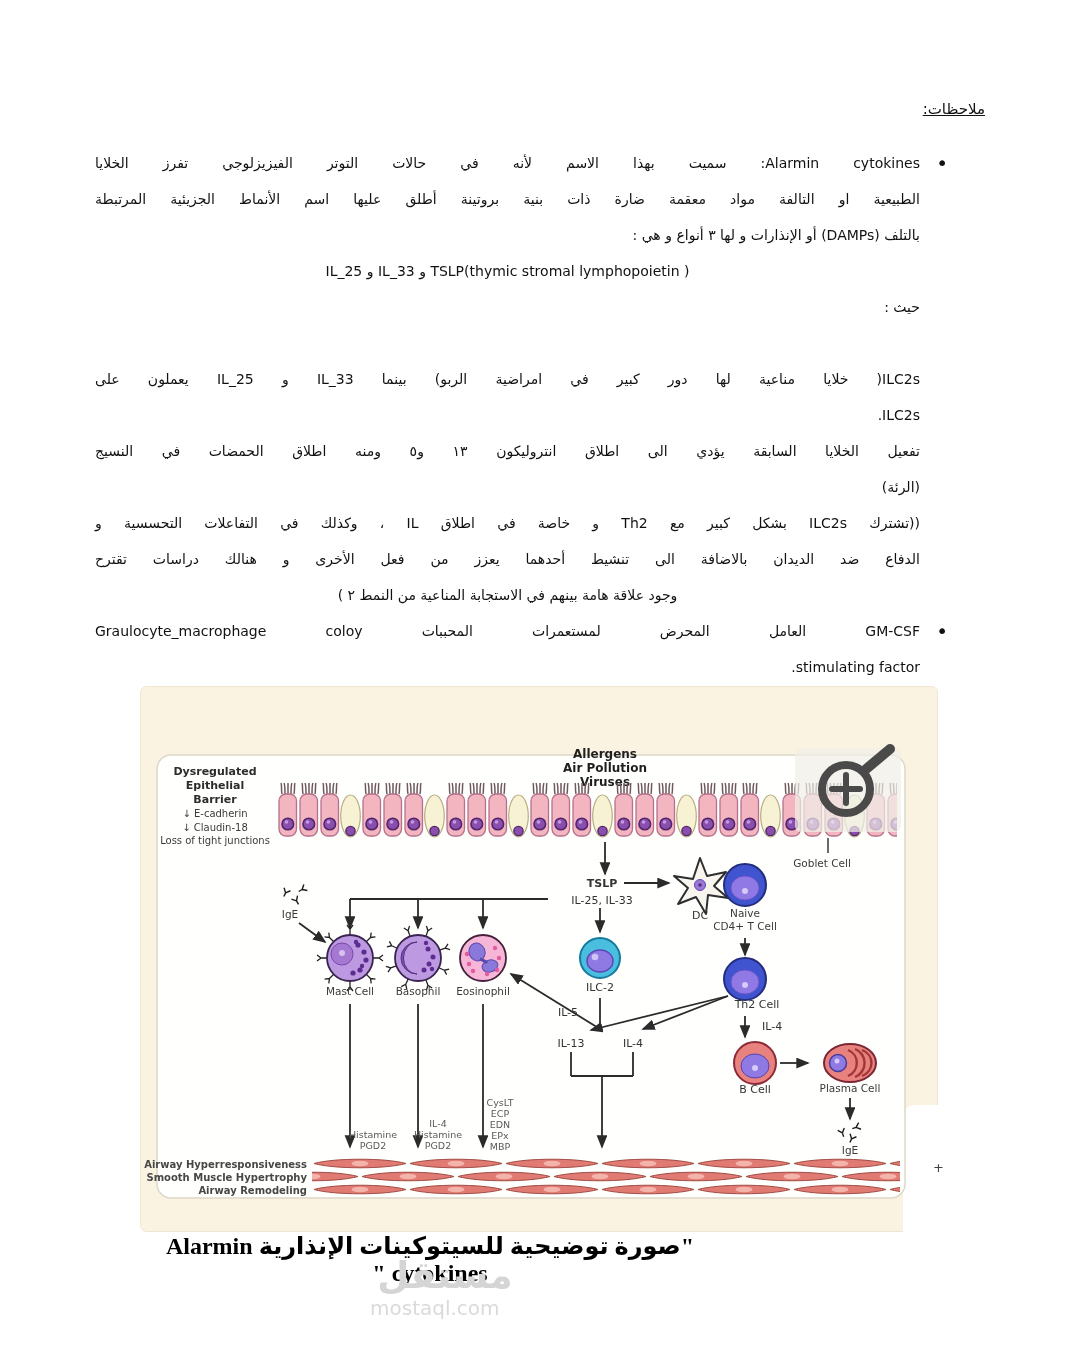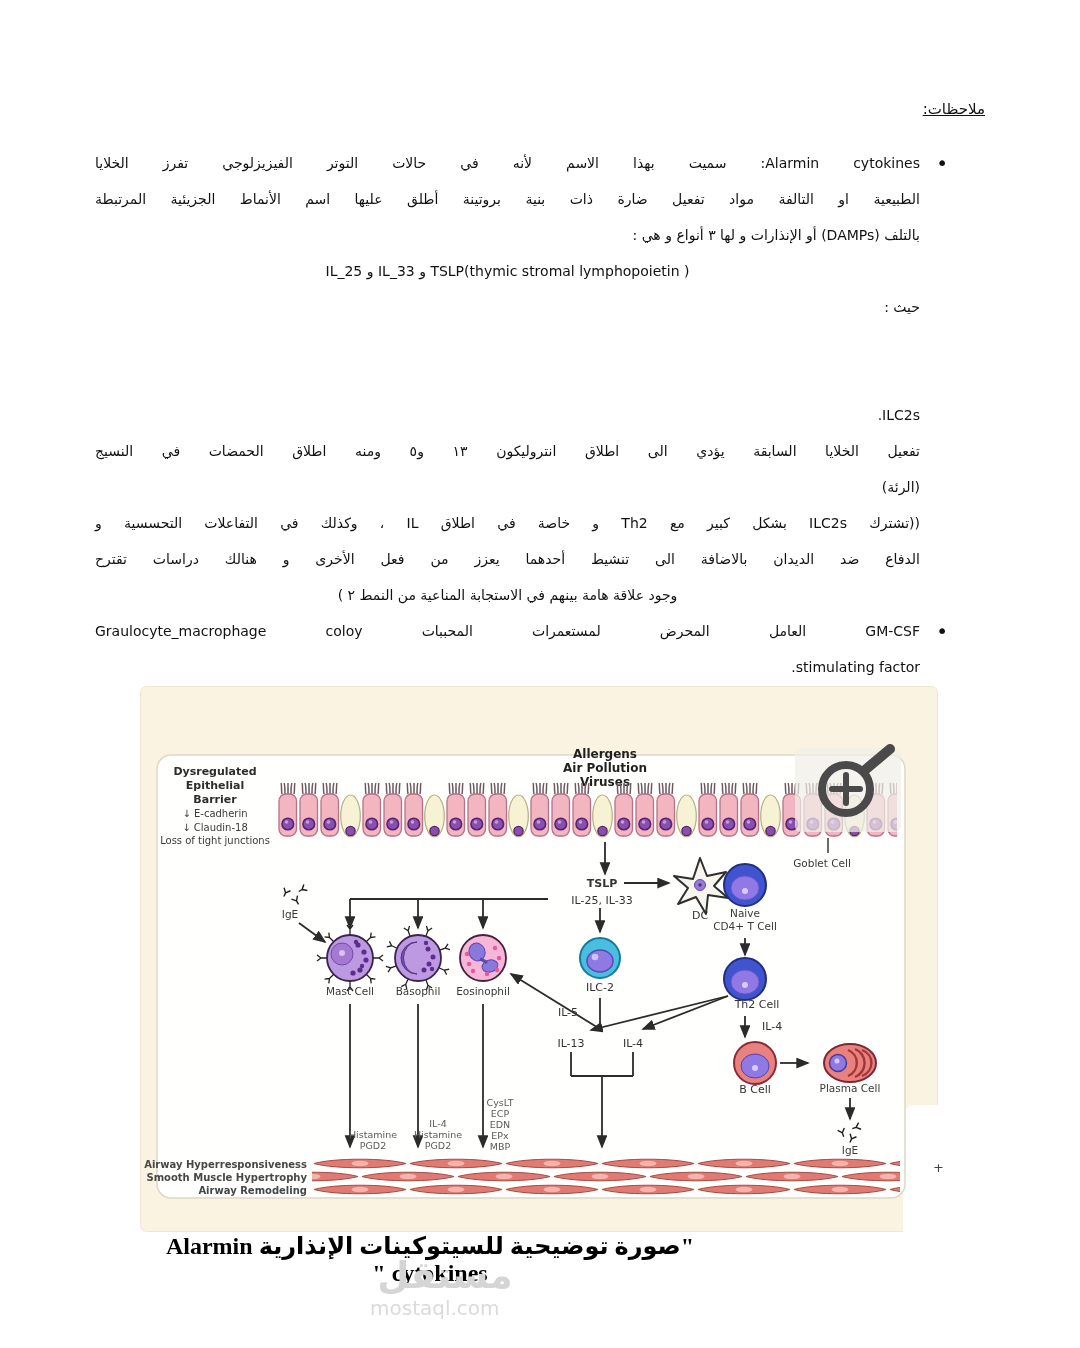--- a/index.html
+++ b/index.html
@@ -39,24 +39,25 @@
 <body>
 
 <div class="page">
 
   <div class="heading">ملاحظات:</div>
 
   <div class="bullet b1">•</div>
   <div class="bullet b2">•</div>
 
   <div class="line l0 j">Alarmin cytokines: سميت بهذا الاسم لأنه في حالات التوتر الفيزيزلوجي تفرز الخلايا</div>
-  <div class="line l1 j">الطبيعية او التالفة مواد تفعيل ضارة ذات بنية بروتينة أطلق عليها اسم الأنماط الجزيئية المرتبطة</div>
+  <div class="line l1 j">الطبيعية او التالفة مواد معقمة ضارة ذات بنية بروتينة أطلق عليها اسم الأنماط الجزيئية المرتبطة</div>
   <div class="line l2 r">بالتلف (DAMPs) أو الإنذارات و لها ٣ أنواع و هي :</div>
   <div class="line l3 c">( TSLP(thymic stromal lymphopoietin و IL_33 و IL_25</div>
   <div class="line l4 r">حيث :</div>
+  <div class="line l6 j">ILC2s( خلايا مناعية لها دور كبير في امراضية الربو) بينما IL_33 و IL_25 يعملون على</div>
   <div class="line l7 r">ILC2s.</div>
   <div class="line l8 j">تفعيل الخلايا السابقة يؤدي الى اطلاق انتروليكون ١٣ و٥ ومنه اطلاق الحمضات في النسيج</div>
   <div class="line l9 r">(الرئة)</div>
   <div class="line l10 j">((تشترك ILC2s  بشكل كبير مع Th2 و خاصة في اطلاق IL ، وكذلك في التفاعلات التحسسية و</div>
   <div class="line l11 j">الدفاع ضد الديدان بالاضافة الى تنشيط أحدهما يعزز من فعل الأخرى و هنالك دراسات تقترح</div>
   <div class="line l12 c">وجود علاقة هامة بينهم في الاستجابة المناعية من النمط ٢ )</div>
   <div class="line l13 j">GM-CSF العامل المحرض لمستعمرات المحببات Graulocyte_macrophage coloy</div>
   <div class="line l14 r">stimulating factor.</div>
 
   <svg class="diagram" width="798" height="546" viewBox="0 0 798 546">

